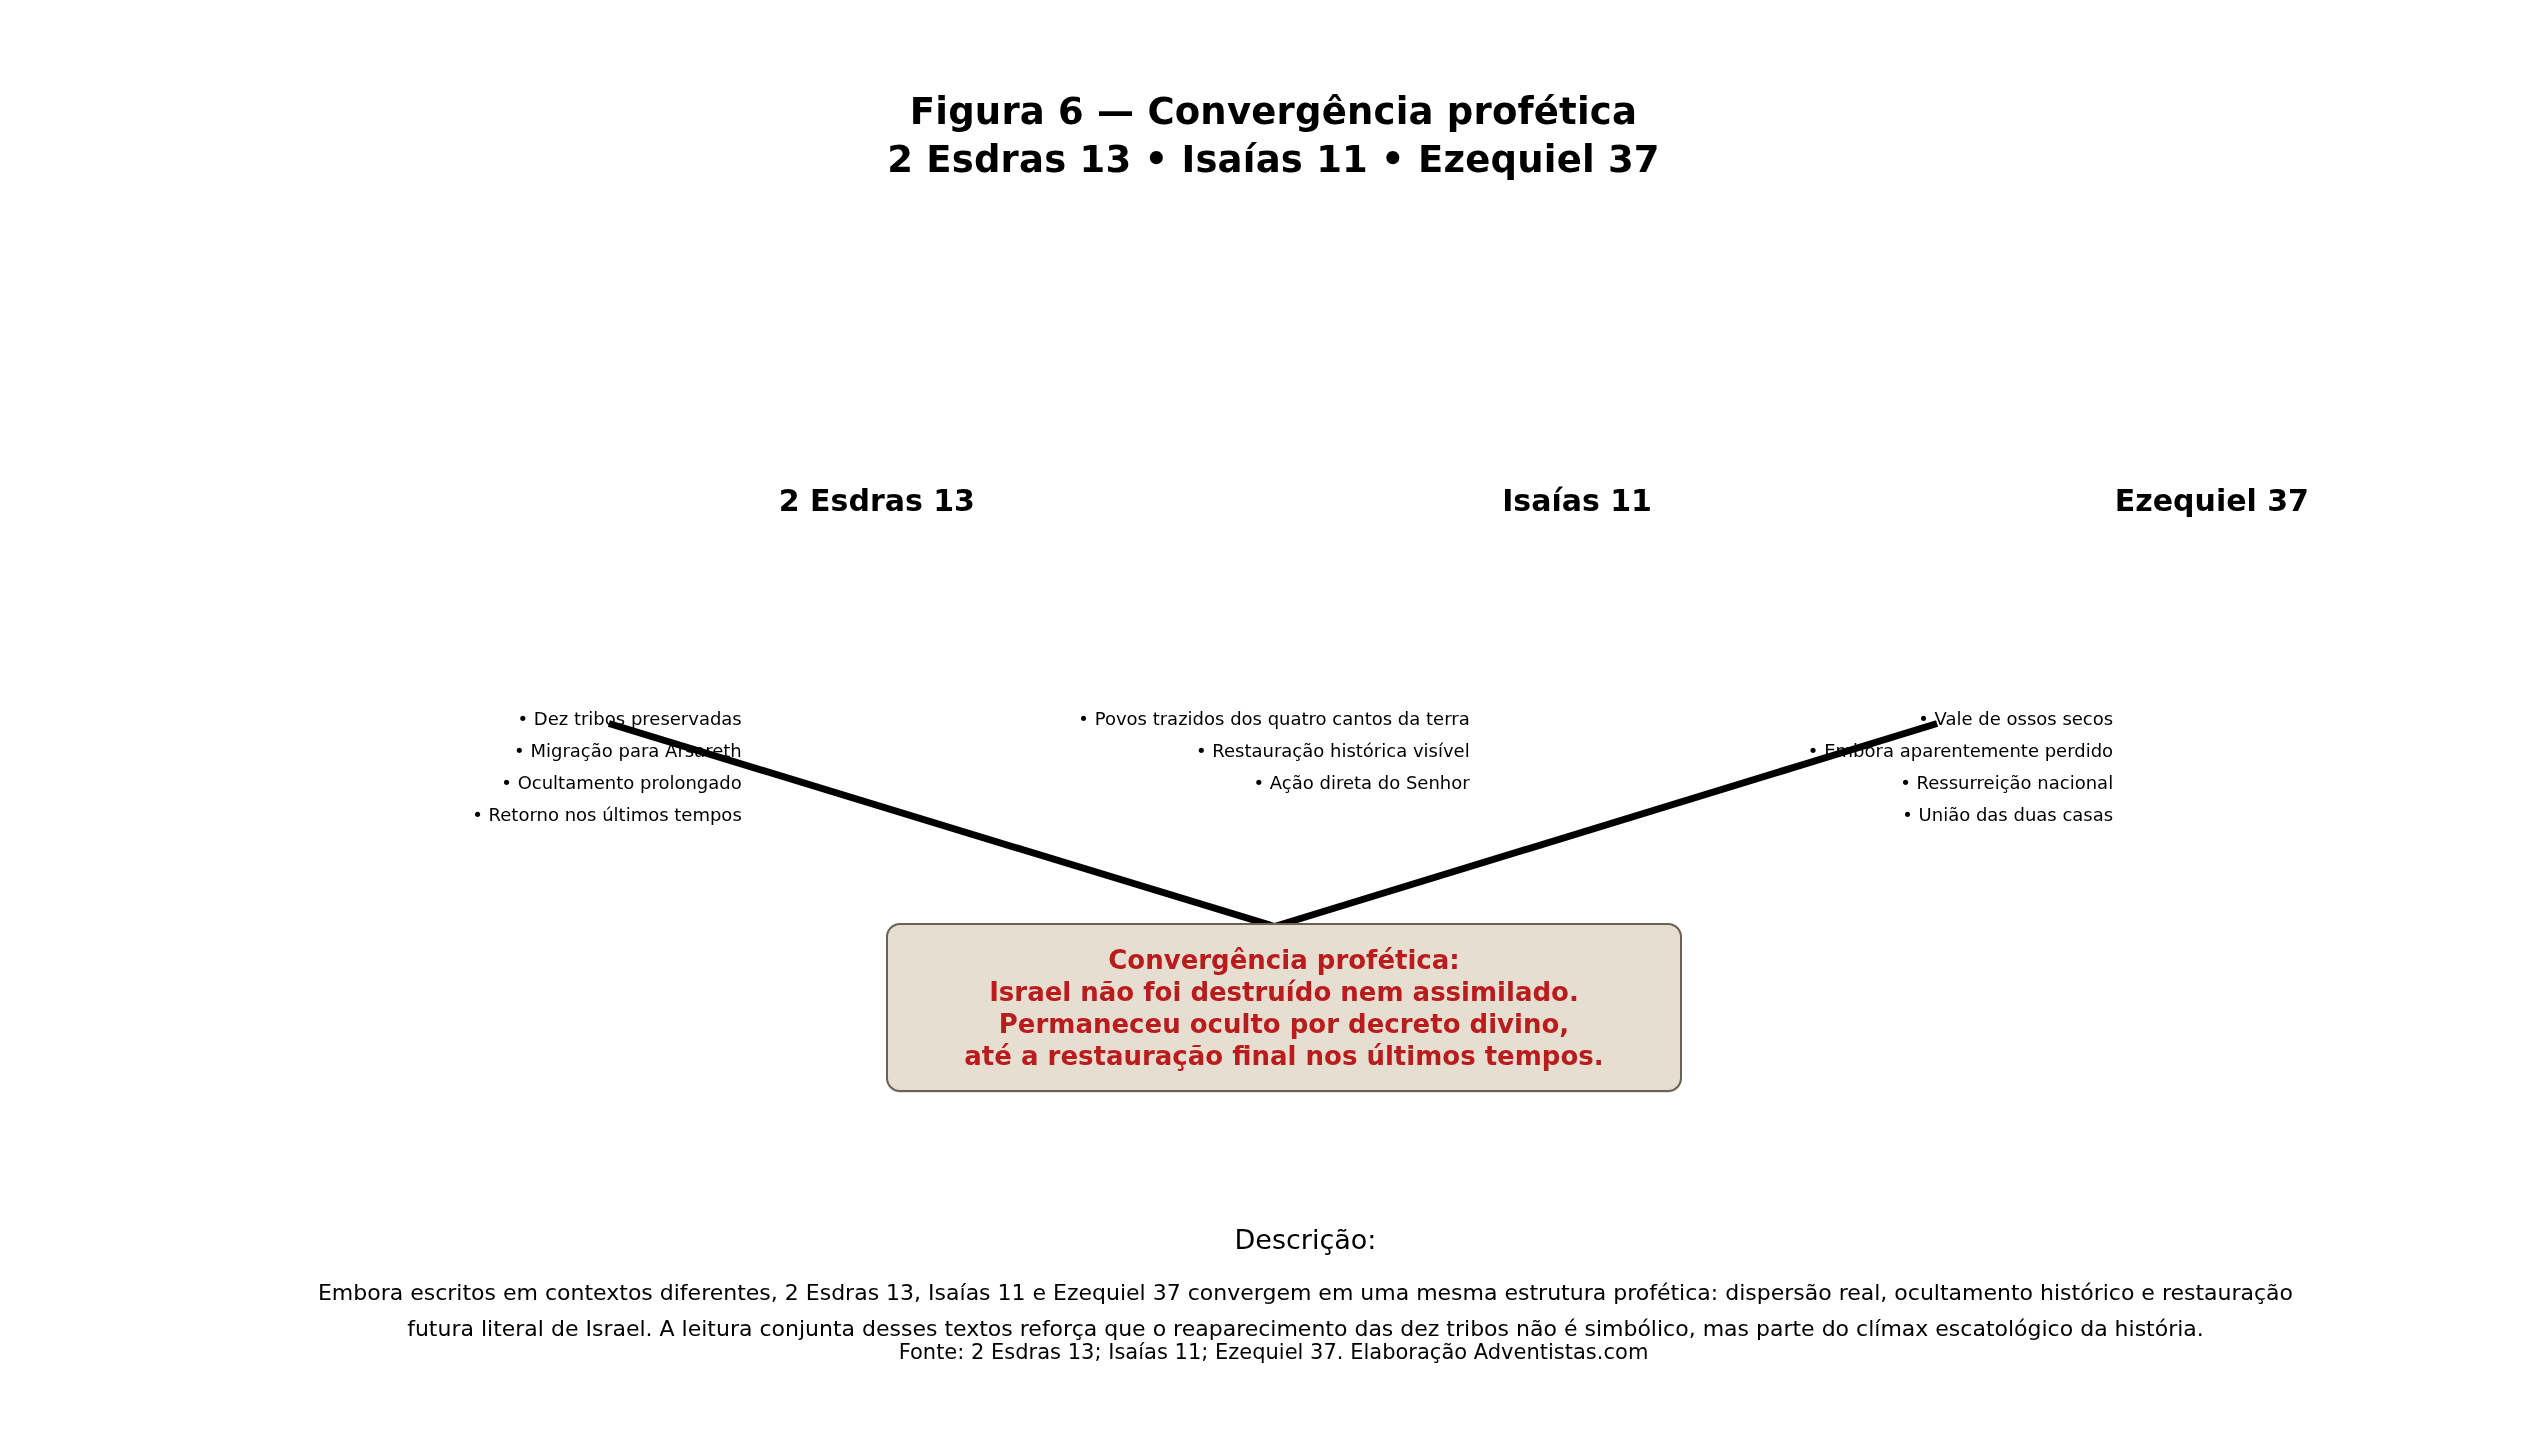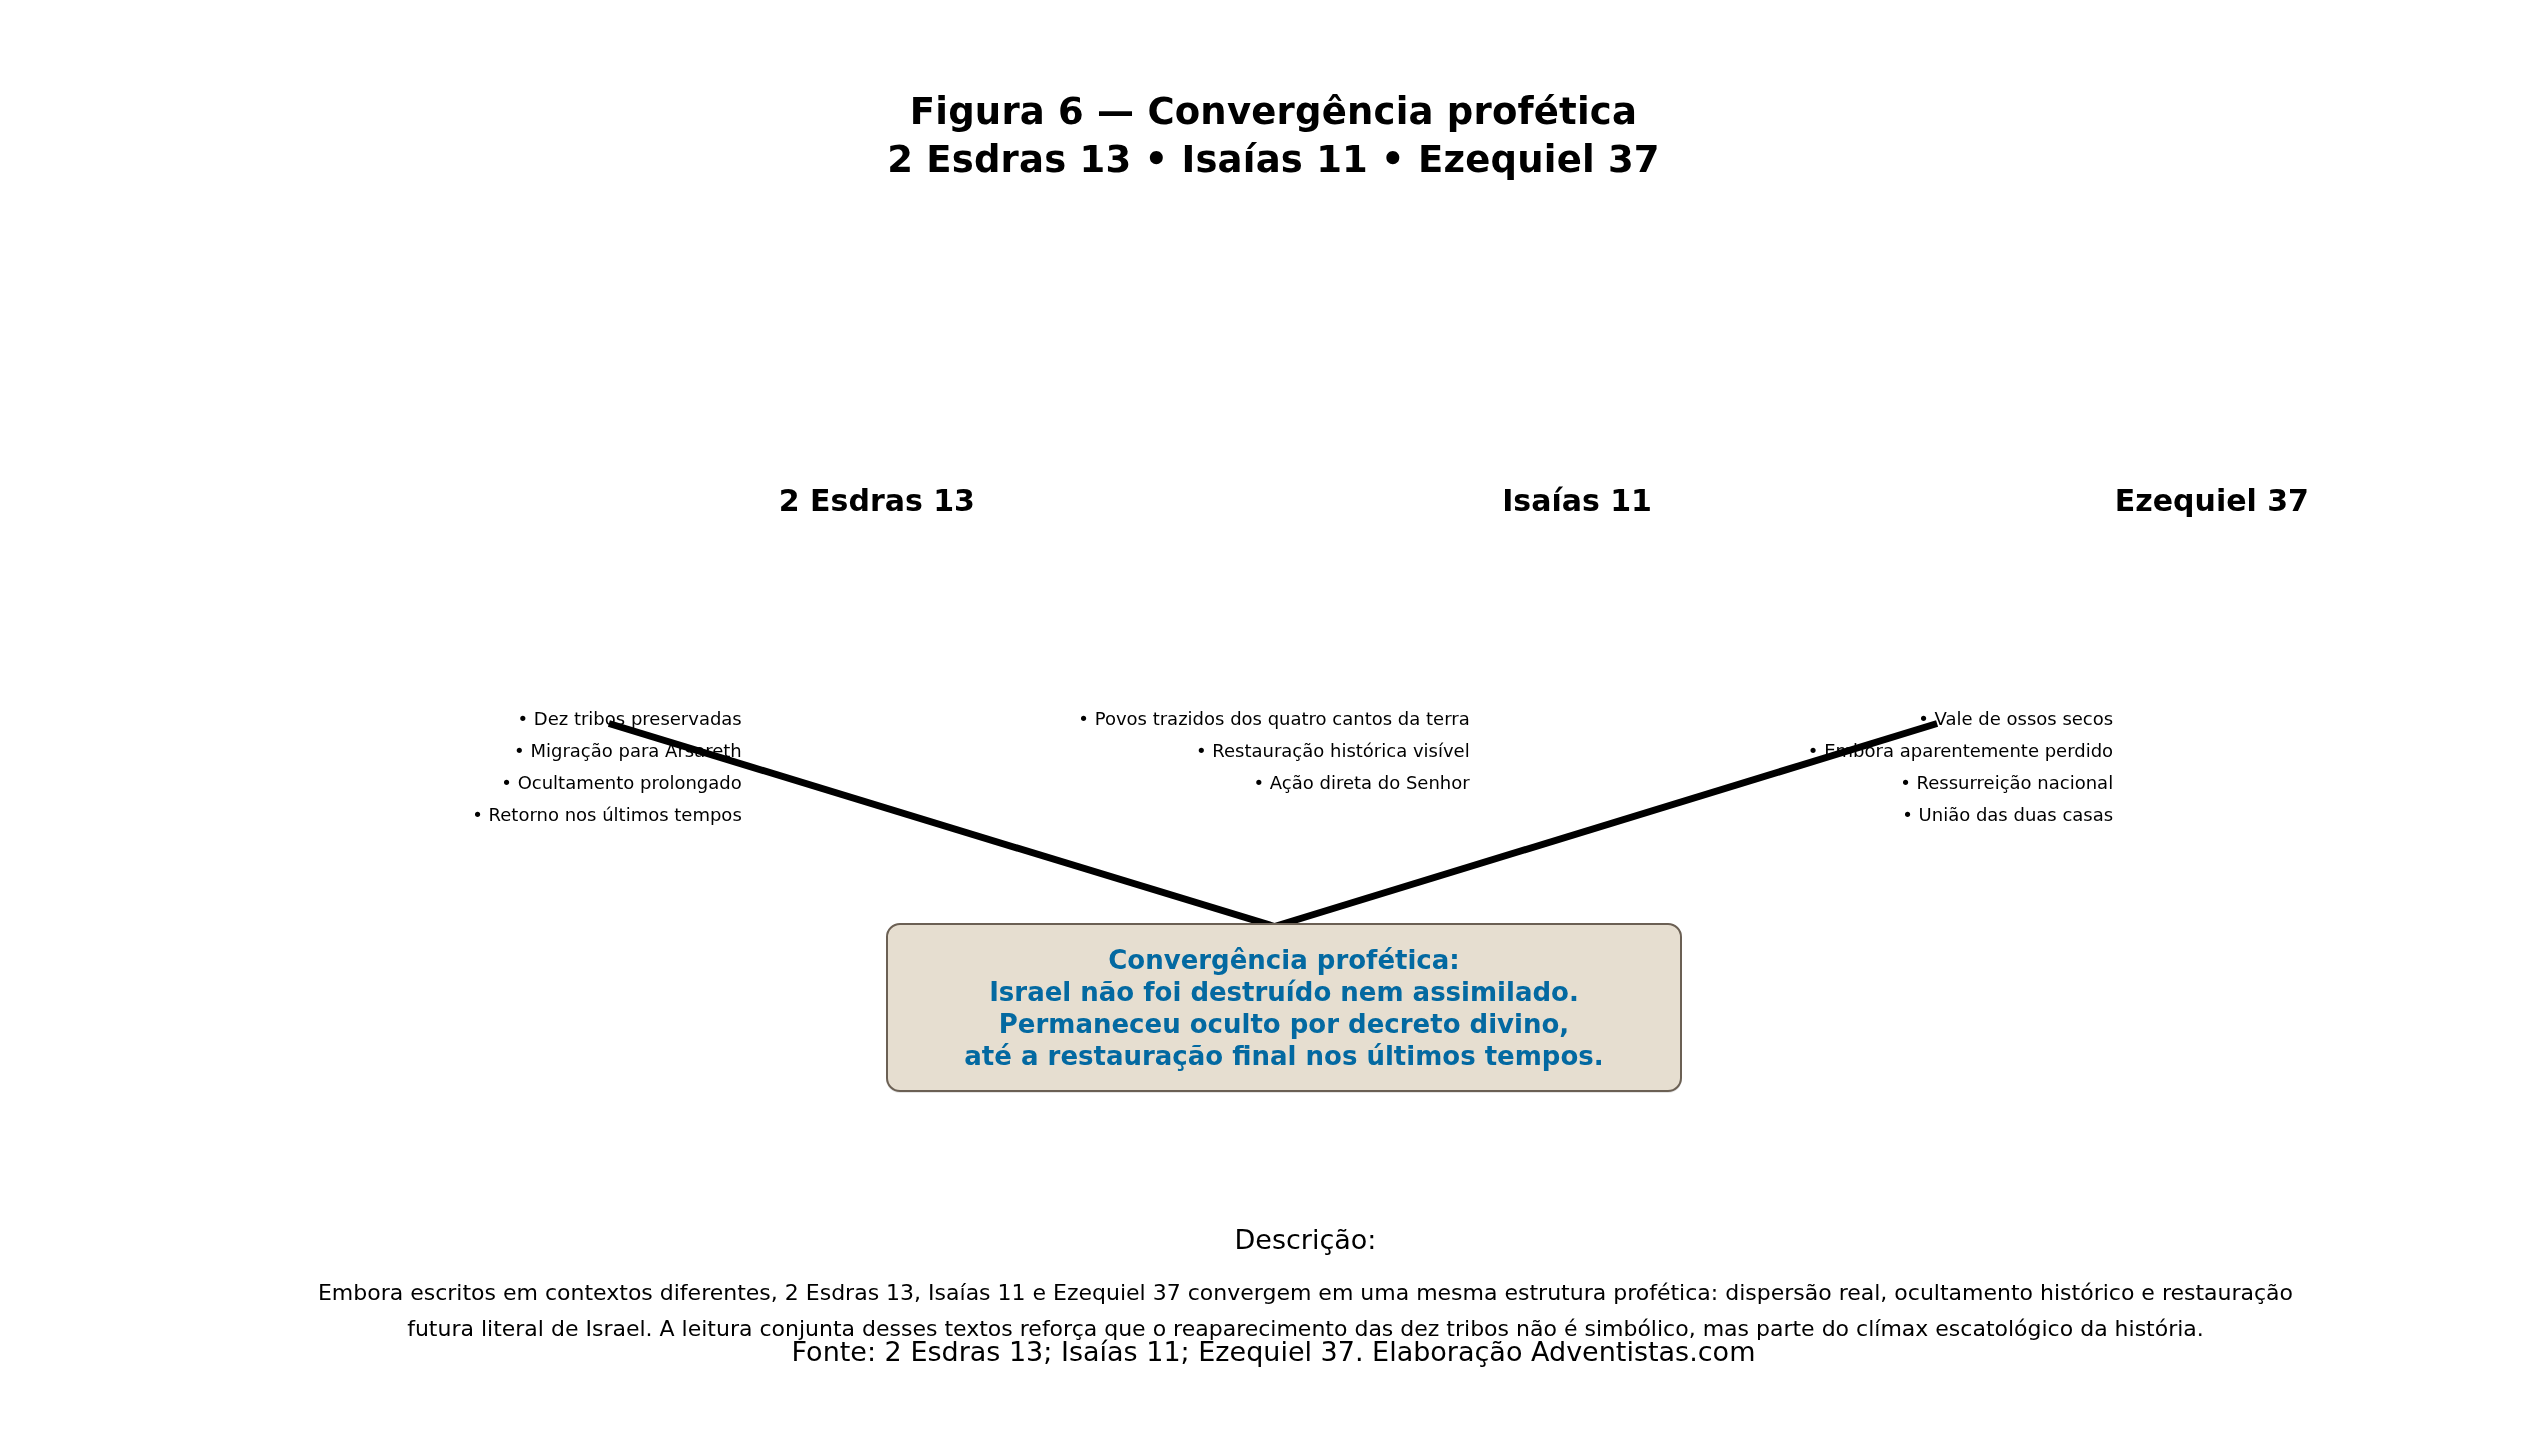--- a/index.html
+++ b/index.html
@@ -88,21 +88,21 @@
     display: flex;
     align-items: center;
     justify-content: center;
     box-shadow: 0 1px 0 rgba(0,0,0,0.10);
   }
   .converge-text {
     text-align: center;
     font-weight: bold;
     font-size: 26px;
     line-height: 32px;
-    color: #0369a1;
+    color: #b91c1c;
     white-space: nowrap;
   }
   .converge-text span { display: block; }
 
   
   .desc-block {
     position: absolute;
     left: 0;
     top: 1222px;
     width: 2547px;
@@ -120,21 +120,21 @@
     padding: 0 18px;
   }
   .desc-body span { display: block; white-space: nowrap; }
 
   .source-line {
     position: absolute;
     left: 0;
     top: 1338px;
     width: 2547px;
     text-align: center;
-    font-size: 27px;
+    font-size: 21px;
     line-height: 28px;
   }
 </style>
 </head>
 <body>
 
 <div class="stage">
 
   <div class="title-block">
     <span class="title-line">Figura 6 — Convergência profética</span>

